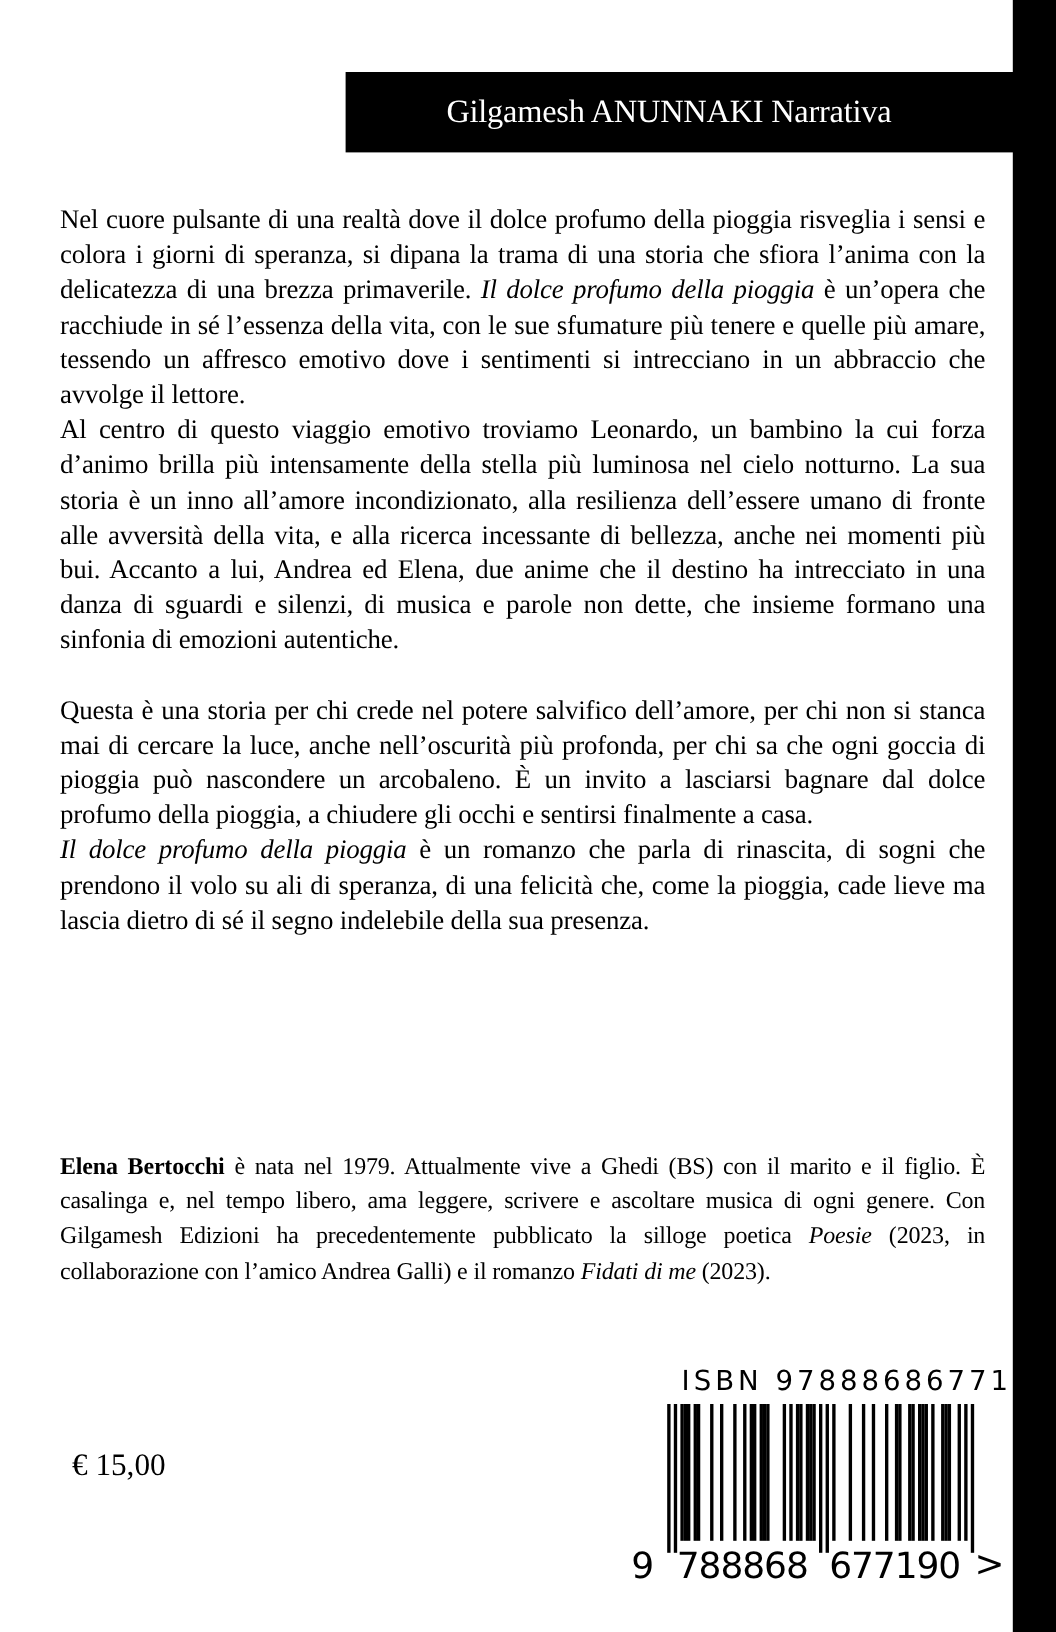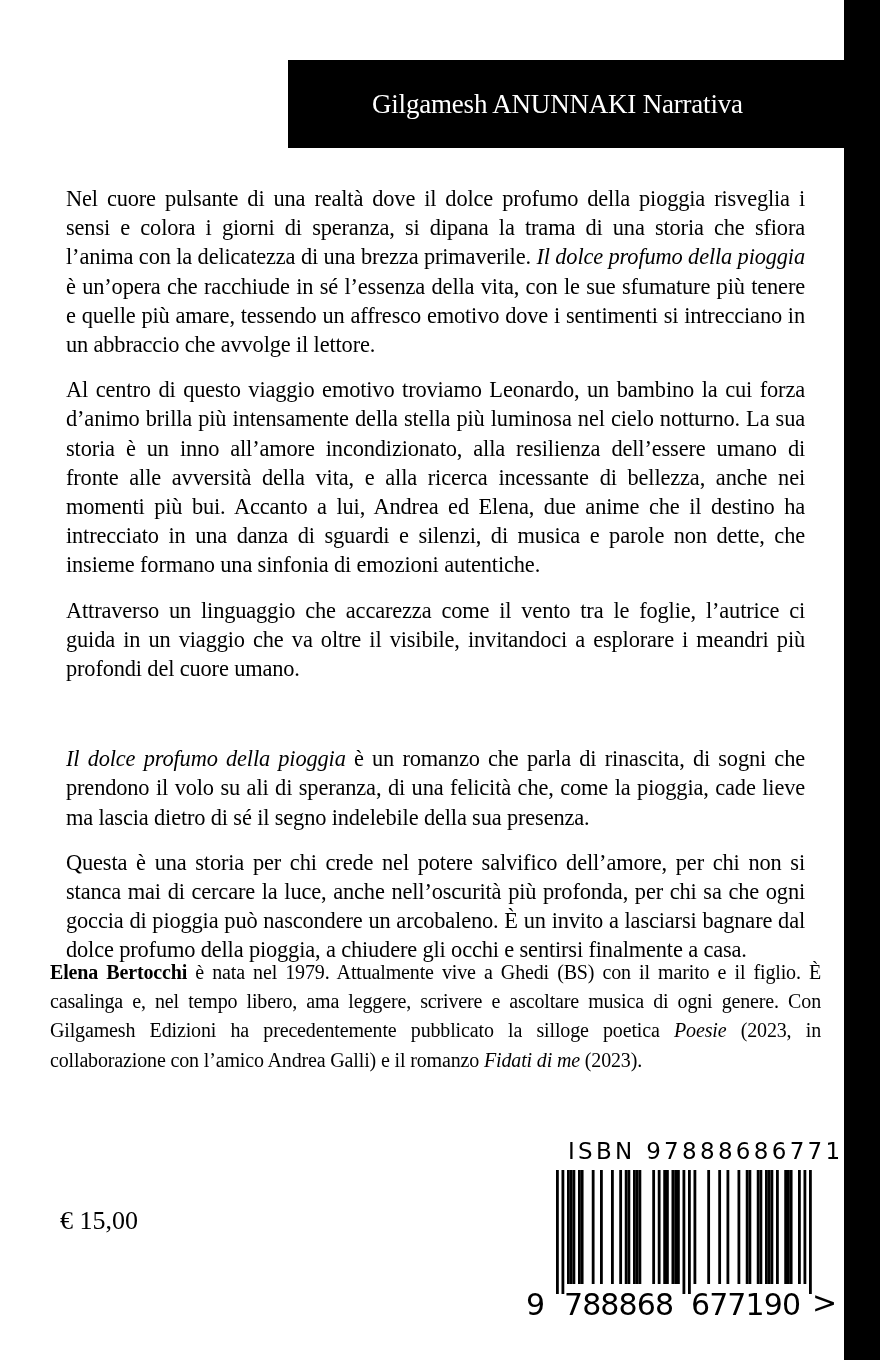--- a/index.html
+++ b/index.html
@@ -3,31 +3,31 @@
 <meta charset="utf-8">
 <style>
   html, body { margin:0; padding:0; }
   body {
     width:880px; height:1360px; position:relative; overflow:hidden;
     background:#ffffff; color:#000;
     font-family:"Liberation Serif", "DejaVu Serif", serif;
   }
   .right-strip { position:absolute; left:844px; top:0; width:36px; height:1360px; background:#000; }
   .series-band {
-    position:absolute; left:288px; top:60px; width:592px; height:88px; background:#000;
+    position:absolute; left:288px; top:60px; width:592px; height:67px; background:#000;
     display:flex; align-items:center;
   }
   .series-band span {
     color:#fff; font-size:27px; margin-left:84px; letter-spacing:-0.2px; white-space:nowrap;
   }
   .blurb {
     position:absolute; left:50px; top:168px; width:771px;
     font-size:22.4px; line-height:29.2px; text-align:justify; letter-spacing:-0.15px;
   }
-  .blurb p { margin:16px; }
+  .blurb p { margin:0; }
   .blurb .gap { height:29px; }
   .blurb i { font-style:italic; }
   .bio {
     position:absolute; left:50px; top:958px; width:771px;
     font-size:20px; line-height:29.2px; text-align:justify; letter-spacing:-0.15px;
   }
   .bio p { margin:0; }
   .price { position:absolute; left:60px; top:1206px; font-size:26px; }
   .isbn-label {
     position:absolute; left:568px; top:1138px;
@@ -41,24 +41,23 @@
 
 <div class="right-strip"></div>
 
 <div class="series-band">
   <span>Gilgamesh ANUNNAKI Narrativa</span>
 </div>
 
 <div class="blurb">
   <p><span>Nel cuore pulsante di una realtà dove il dolce profumo della pioggia risveglia i sensi e colora i giorni di speranza, si dipana la trama di una storia che sfiora l’anima con la delicatezza di una brezza primaverile. </span><i>Il dolce profumo della pioggia</i><span> è un’opera che racchiude in sé l’essenza della vita, con le sue sfumature più tenere e quelle più amare, tessendo un affresco emotivo dove i sentimenti si intrecciano in un abbraccio che avvolge il lettore.</span></p>
   <p>Al centro di questo viaggio emotivo troviamo Leonardo, un bambino la cui forza d’animo brilla più intensamente della stella più luminosa nel cielo notturno. La sua storia è un inno all’amore incondizionato, alla resilienza dell’essere umano di fronte alle avversità della vita, e alla ricerca incessante di bellezza, anche nei momenti più bui. Accanto a lui, Andrea ed Elena, due anime che il destino ha intrecciato in una danza di sguardi e silenzi, di musica e parole non dette, che insieme formano una sinfonia di emozioni autentiche.</p>
-  <p>Attraverso un linguaggio che accarezza come il vento tra le foglie, l’autrice ci guida in un viaggio che va oltre il visibile, invitandoci a esplorare i meandri più profondi del cuore umano.</p>
   <div class="gap"></div>
+  <p>Questa è una storia per chi crede nel potere salvifico dell’amore, per chi non si stanca mai di cercare la luce, anche nell’oscurità più profonda, per chi sa che ogni goccia di pioggia può nascondere un arcobaleno. È un invito a lasciarsi bagnare dal dolce profumo della pioggia, a chiudere gli occhi e sentirsi finalmente a casa.</p>
   <p><i>Il dolce profumo della pioggia</i><span> è un romanzo che parla di rinascita, di sogni che prendono il volo su ali di speranza, di una felicità che, come la pioggia, cade lieve ma lascia dietro di sé il segno indelebile della sua presenza.</span></p>
-  <p>Questa è una storia per chi crede nel potere salvifico dell’amore, per chi non si stanca mai di cercare la luce, anche nell’oscurità più profonda, per chi sa che ogni goccia di pioggia può nascondere un arcobaleno. È un invito a lasciarsi bagnare dal dolce profumo della pioggia, a chiudere gli occhi e sentirsi finalmente a casa.</p>
 </div>
 
 <div class="bio">
   <p><b>Elena Bertocchi</b><span> è nata nel 1979. Attualmente vive a Ghedi (BS) con il marito e il figlio. È casalinga e, nel tempo libero, ama leggere, scrivere e ascoltare musica di ogni genere. Con Gilgamesh Edizioni ha precedentemente pubblicato la silloge poetica </span><i>Poesie</i><span> (2023, in collaborazione con l’amico Andrea Galli) e il romanzo </span><i>Fidati di me</i><span> (2023).</span></p>
 </div>
 
 <div class="price">€ 15,00</div>
 
 <div class="isbn-label">ISBN 9788868677190</div>
 

